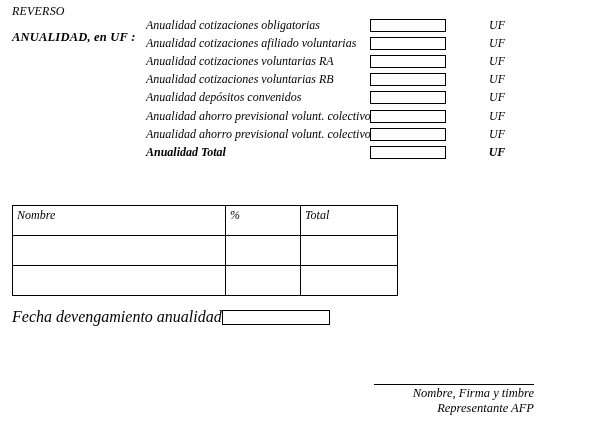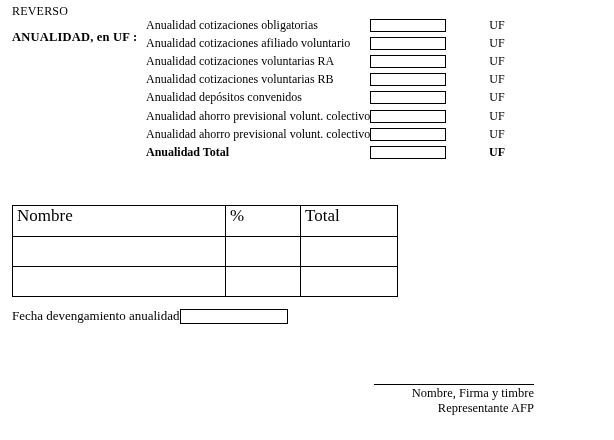--- a/index.html
+++ b/index.html
@@ -12,20 +12,21 @@
     background: #ffffff;
     font-family: "Liberation Serif", serif;
     color: #000000;
     position: relative;
     overflow: hidden;
   }
   .page {
     position: relative;
     width: 558px;
     height: 440px;
+    font-style: italic;
   }
   .reverso {
     position: absolute;
     left: 12px;
     top: 4px;
     font-size: 12px;
     letter-spacing: 0.2px;
   }
   .section-title {
     position: absolute;
@@ -85,36 +86,36 @@
   .monto-table {
     position: absolute;
     left: 12px;
     top: 205px;
     border-collapse: collapse;
     table-layout: fixed;
   }
   .monto-table td {
     border: 1px solid #000;
     height: 19px;
-    font-size: 17px;
+    font-size: 12px;
     padding: 0 0 10px 4px;
     vertical-align: middle;
   }
   .col-nombre { width: 208px; }
   .col-pct { width: 70px; }
   .col-monto { width: 92px; }
   .fecha-wrap {
     position: absolute;
     left: 12px;
     top: 308px;
     display: flex;
     align-items: center;
   }
   .fecha-label {
-    font-size: 13px;
+    font-size: 16px;
   }
   .fecha-box {
     width: 108px;
     height: 15px;
     border: 1px solid #000;
     box-sizing: border-box;
     background: #fff;
   }
   .signature {
     position: absolute;
@@ -145,21 +146,21 @@
 
   <div class="anualidad-rows">
 
     <div class="a-row">
       <div class="a-label">Anualidad cotizaciones obligatorias</div>
       <div class="a-box"></div>
       <div class="a-unit">UF</div>
     </div>
 
     <div class="a-row">
-      <div class="a-label">Anualidad cotizaciones afiliado voluntario</div>
+      <div class="a-label">Anualidad cotizaciones afiliado voluntarias</div>
       <div class="a-box"></div>
       <div class="a-unit">UF</div>
     </div>
 
     <div class="a-row">
       <div class="a-label">Anualidad cotizaciones voluntarias RA</div>
       <div class="a-box"></div>
       <div class="a-unit">UF</div>
     </div>
 

